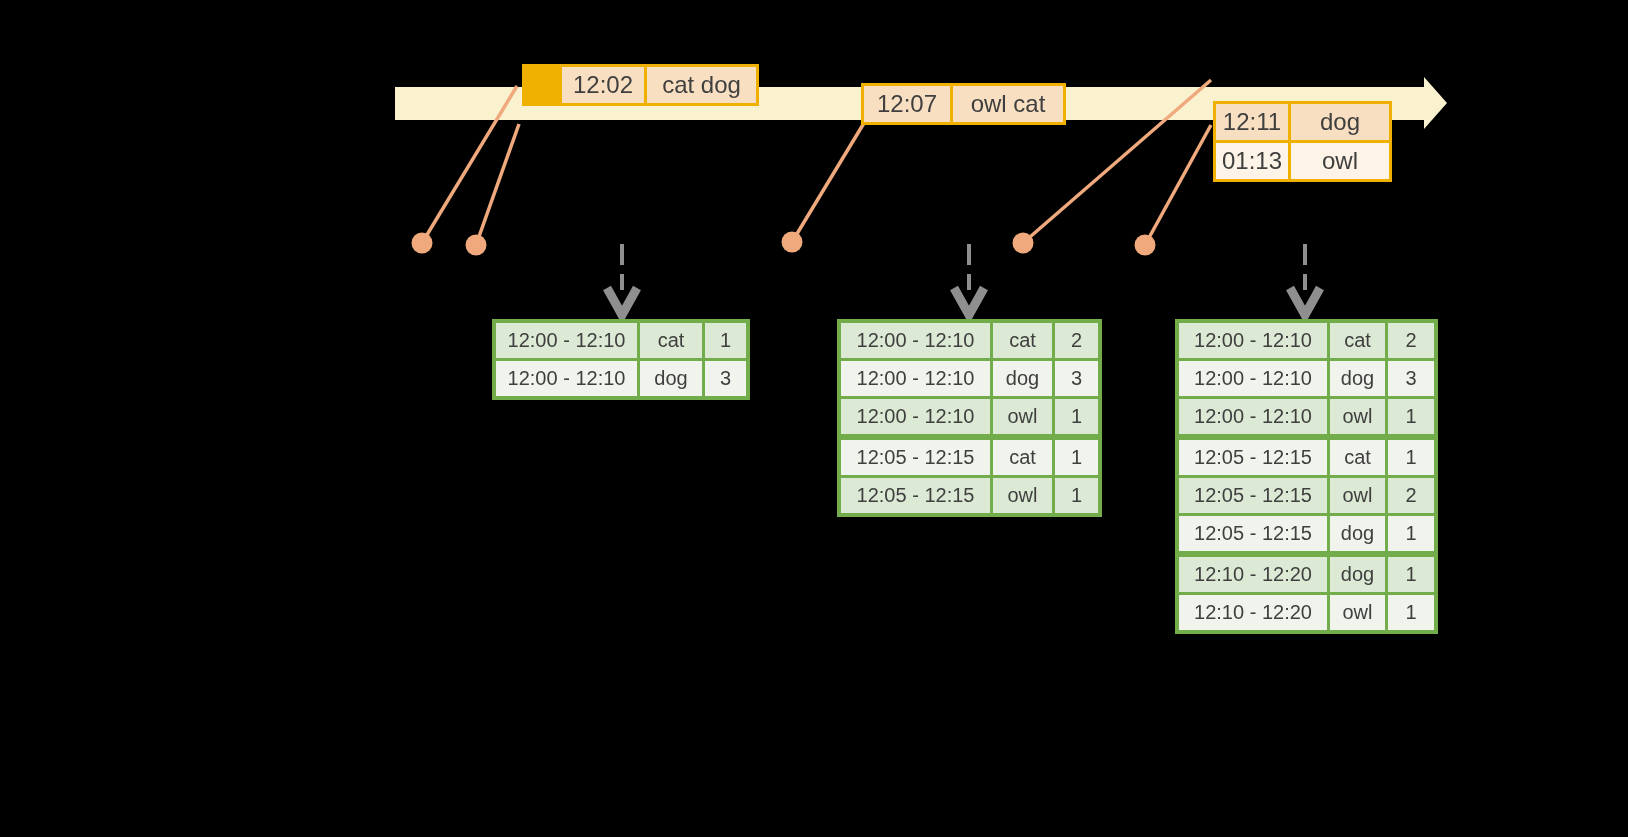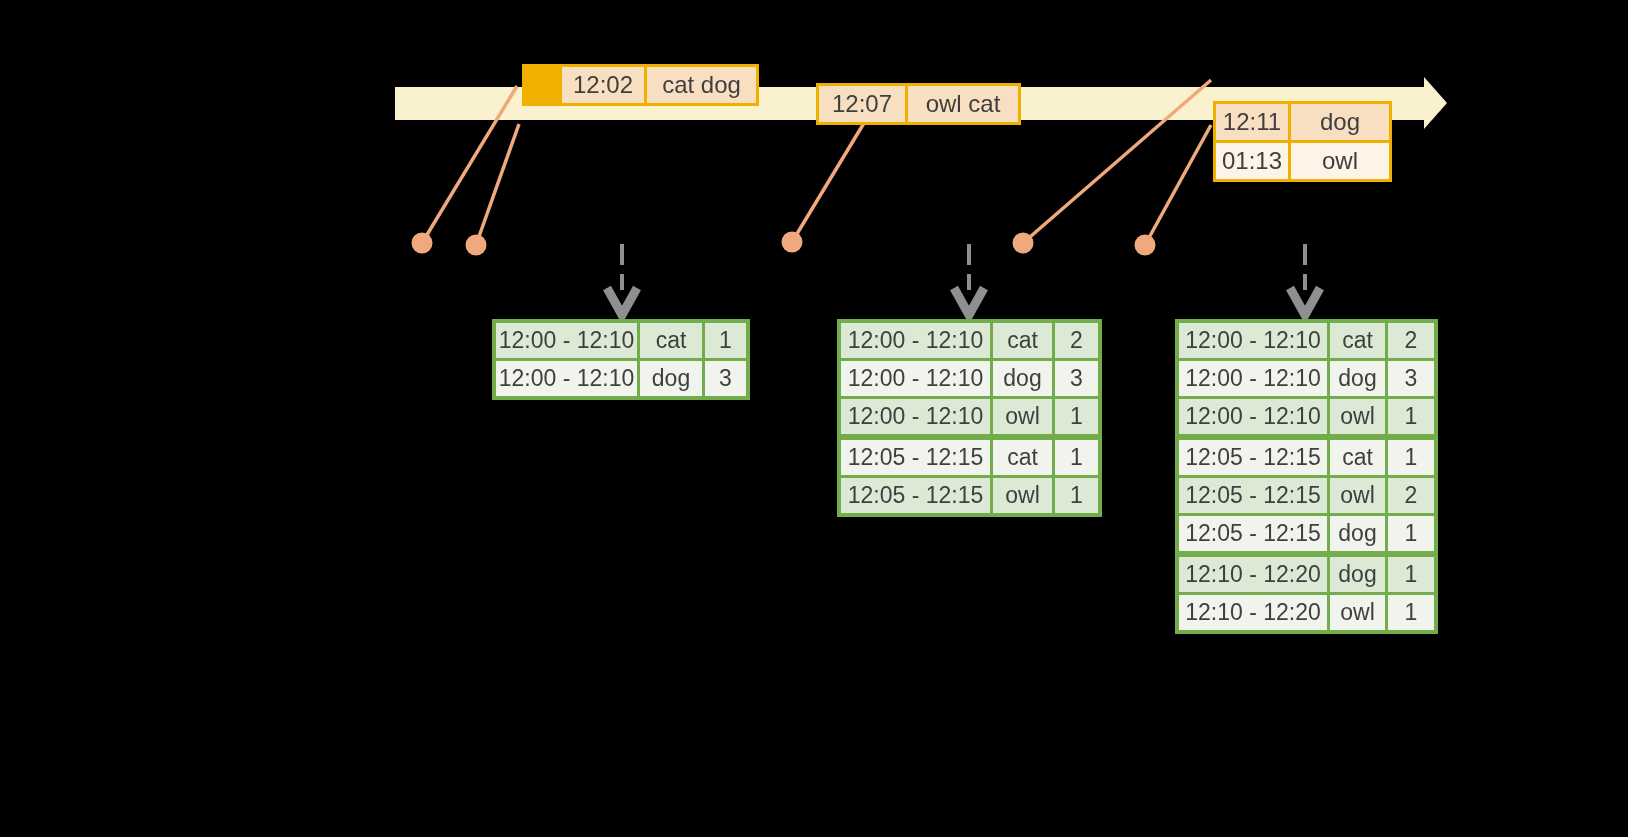--- a/index.html
+++ b/index.html
@@ -50,21 +50,21 @@
     flex-direction: column;
   }
   .gtable .trow { display: grid; column-gap: 3px; }
   .gtable .trow + .trow { margin-top: 3px; }
   .gtable .trow.gsep { margin-top: 6px; }
   .gtable .cell {
     height: 35px;
     display: flex;
     align-items: center;
     justify-content: center;
-    font-size: 23px;
+    font-size: 20px;
   }
   .gtable .row-dark .cell  { background: var(--green-dark); }
   .gtable .row-light .cell { background: var(--green-light); }
 </style>
 </head>
 <body>
 
 <div class="canvas" style="--background: #000000; --band: #FAF1CF; --gold: #F0B000; --event-dark: #F8DFC1; --event-light: #FDF3E6; --salmon: #EFA97C; --arrow-gray: #8F8F8F; --green: #73AC4B; --green-dark: #DCE9D4; --green-light: #F0F4EC; --text: #3F3F3F;">
 
   <svg class="overlay" width="1628" height="837">
@@ -97,21 +97,21 @@
       <path class="trigger-head" d="M1290 288 L1305 315 L1320 288"></path>
     </g>
   </svg>
 
   <div class="etable" style="left:522px; top:64px;padding-left:40px;">
       <div class="trow row-dark" style="grid-template-columns: 82px 109px;">
         <div class="cell">12:02</div>
         <div class="cell">cat dog</div>
       </div>
     </div>
-  <div class="etable" style="left:816px; top:83px;">
+  <div class="etable" style="left:861px; top:83px;">
       <div class="trow row-dark" style="grid-template-columns: 86px 110px;">
         <div class="cell">12:07</div>
         <div class="cell">owl cat</div>
       </div>
     </div>
   <div class="etable" style="left:1213px; top:63px;margin-top:38px;">
       <div class="trow row-dark" style="grid-template-columns: 72px 98px;">
         <div class="cell">12:11</div>
         <div class="cell">dog</div>
       </div>

